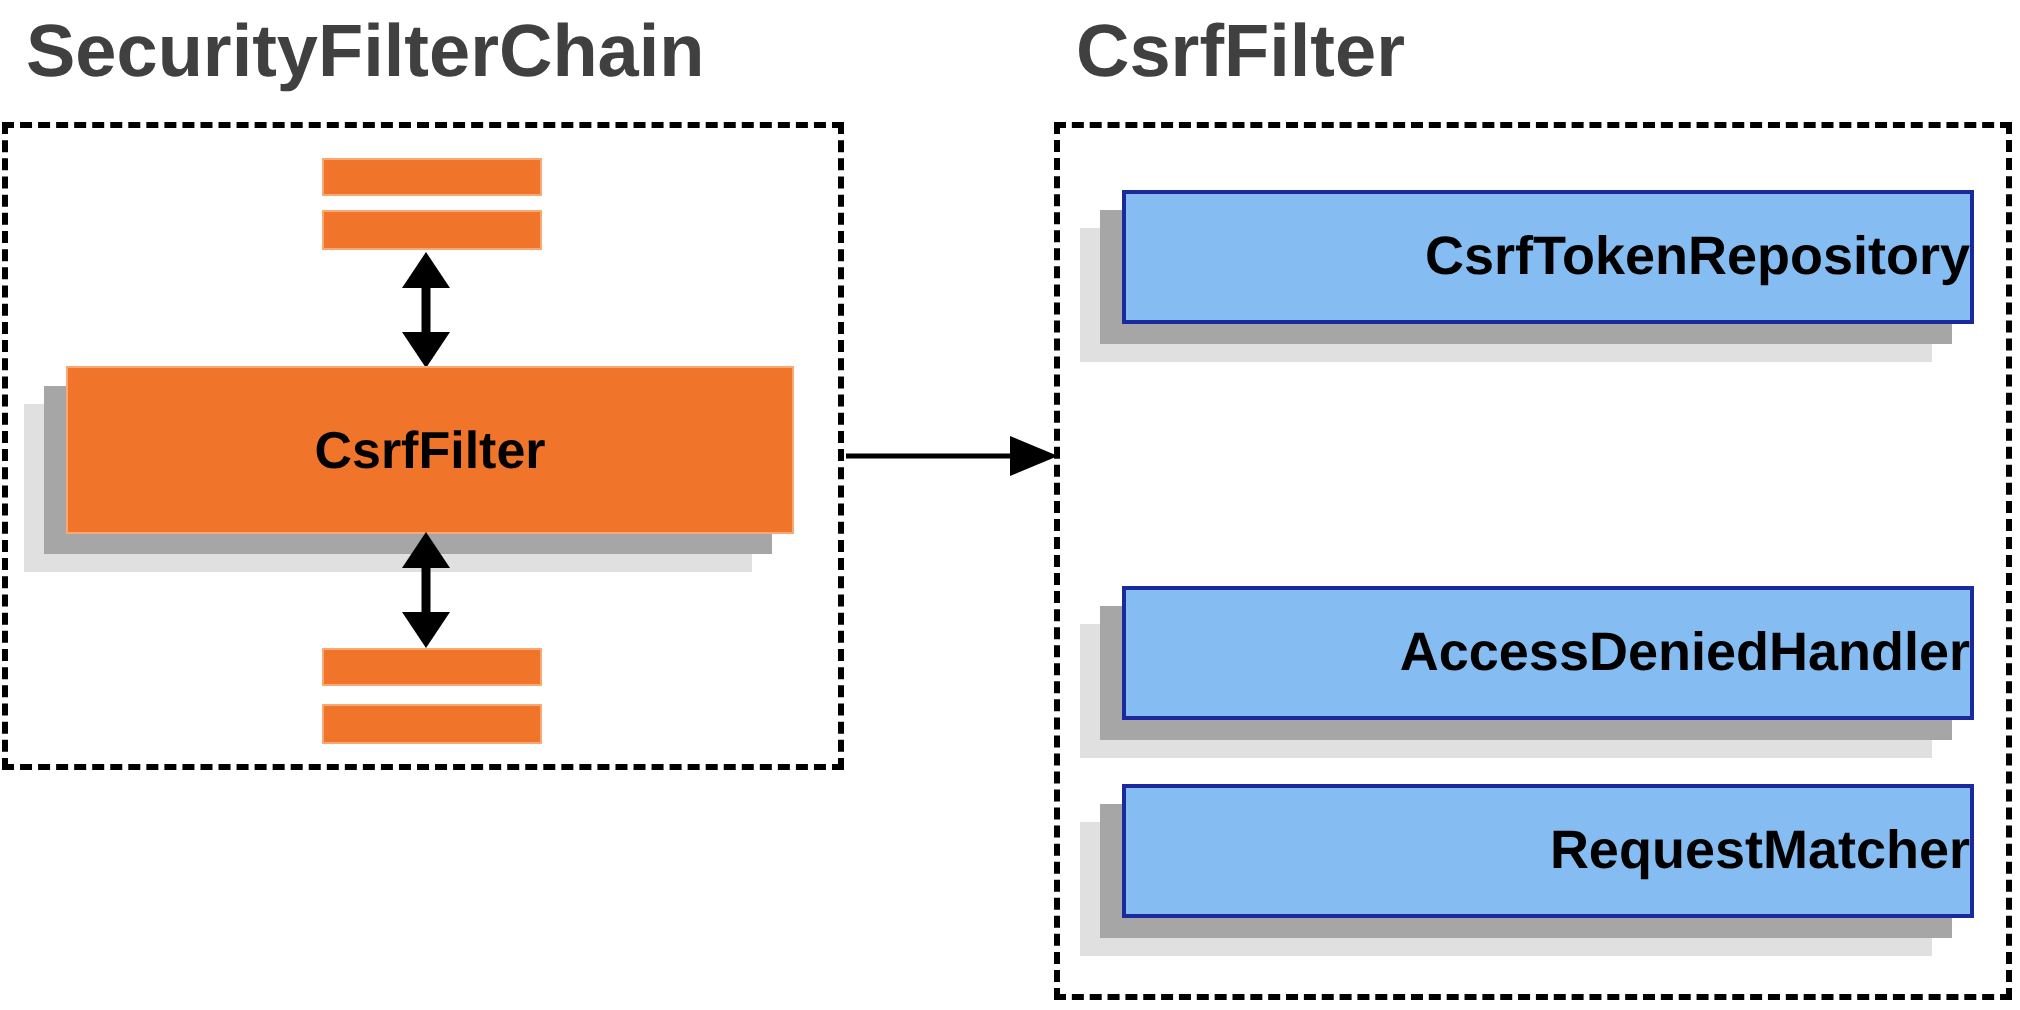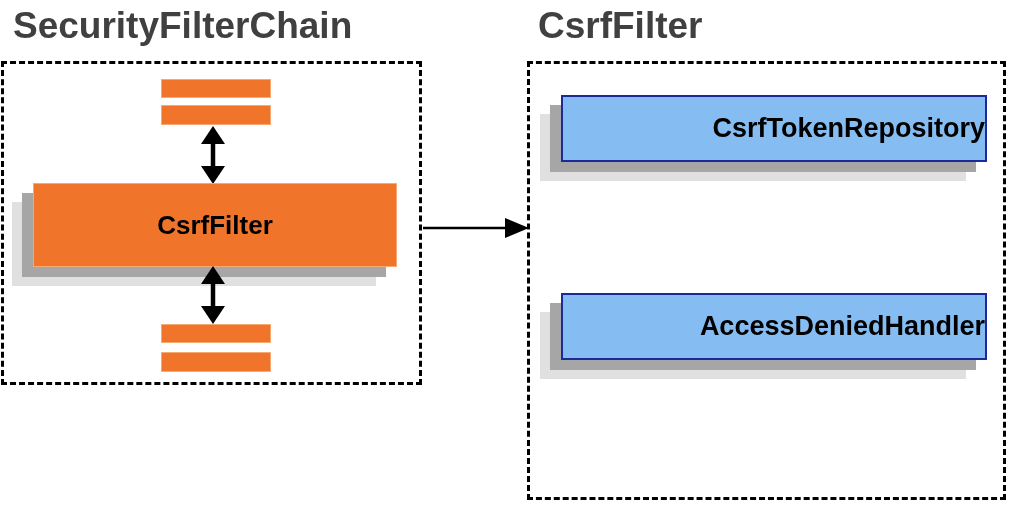--- a/index.html
+++ b/index.html
@@ -116,14 +116,17 @@
 
   <div class="component-box pos-1">
     <span>CsrfTokenRepository</span>
   </div>
 
 
   <div class="component-box pos-3">
     <span>AccessDeniedHandler</span>
   </div>
 
+  <div class="component-box pos-4">
+    <span>RequestMatcher</span>
+  </div>
 
 </div>
 
 </body></html>

